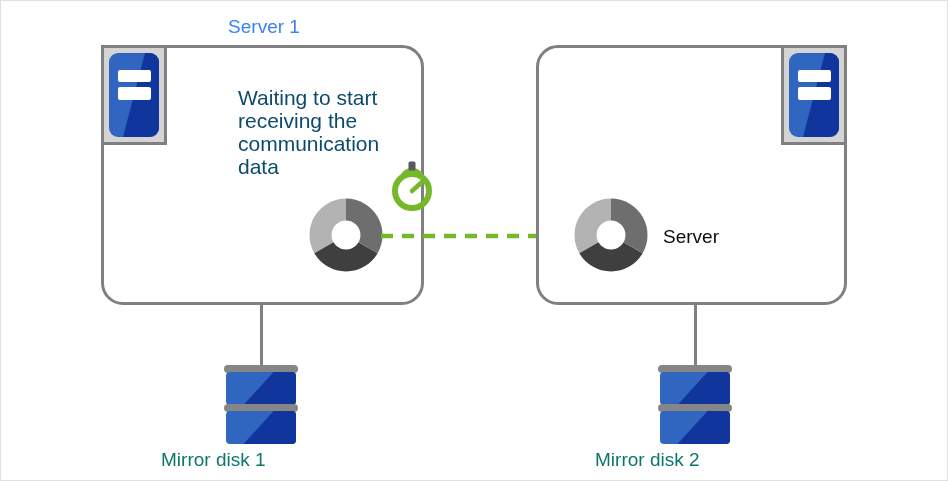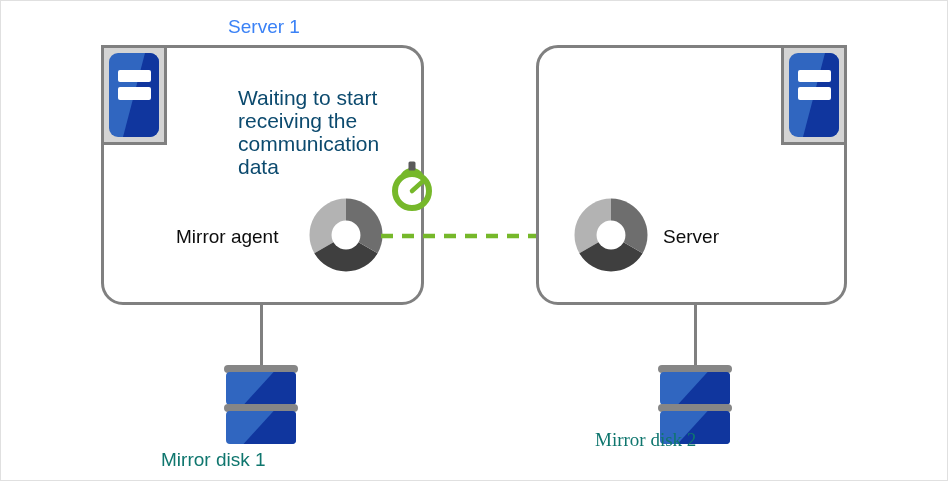--- a/index.html
+++ b/index.html
@@ -149,21 +149,20 @@
       <div class="bar b1"></div>
       <div class="bar b2"></div>
     </div>
   </div>
 
   <div class="abs body-text" style="left:237px; top:85px; width:180px;">Waiting to start
 receiving the
 communication
 data</div>
 
-  <div class="abs node-label" style="left:175px; top:225px;">Mirror agent</div>
 
   <div class="agent-icon" style="left:307px; top:196px;">
     <svg width="76" height="76" viewBox="0 0 100 100" aria-hidden="true">
       <path d="M50 50 L50 2 A48 48 0 0 0 8.4 74 Z" fill="#b3b3b3"></path>
       <path d="M50 50 L8.4 74 A48 48 0 0 0 91.6 74 Z" fill="#3f3f3f"></path>
       <path d="M50 50 L91.6 74 A48 48 0 0 0 50 2 Z" fill="#6e6e6e"></path>
       <circle cx="50" cy="50" r="19" fill="#ffffff"></circle>
     </svg>
   </div>
 
@@ -230,15 +229,15 @@
     <div class="platter-bar" style="top:0px;"></div>
     <div class="platter" style="top:7px;">
       <div class="shade"></div>
     </div>
     <div class="platter-bar" style="top:39px;"></div>
     <div class="platter" style="top:46px;">
       <div class="shade"></div>
     </div>
   </div>
 
-  <div class="abs disk-label" style="left:594px; top:428px; width:200px;font-family:Liberation Serif, serif;">Mirror disk 2</div>
+  <div class="abs disk-label" style="left:594px; top:448px; width:200px;">Mirror disk 2</div>
 
 </div>
 
 </body></html>

